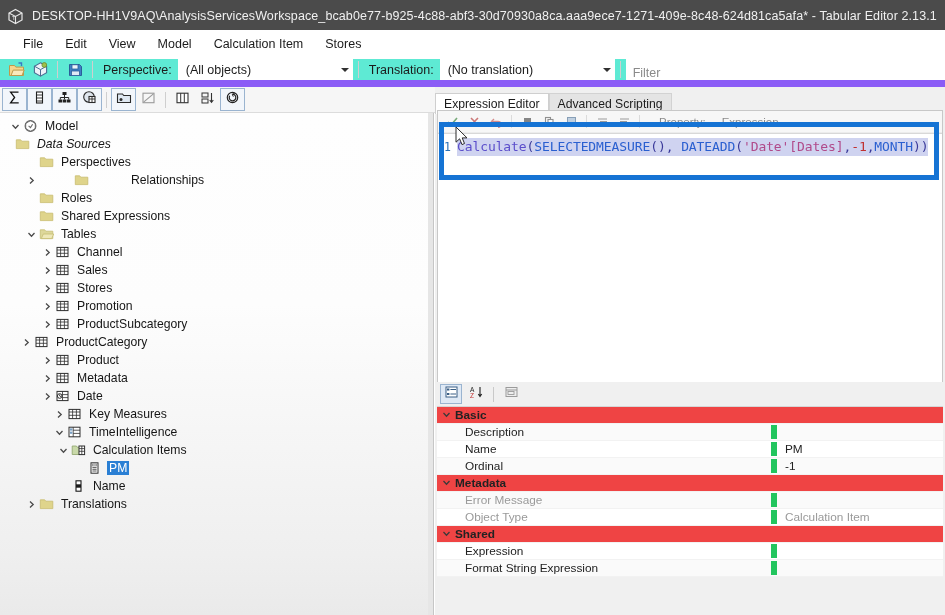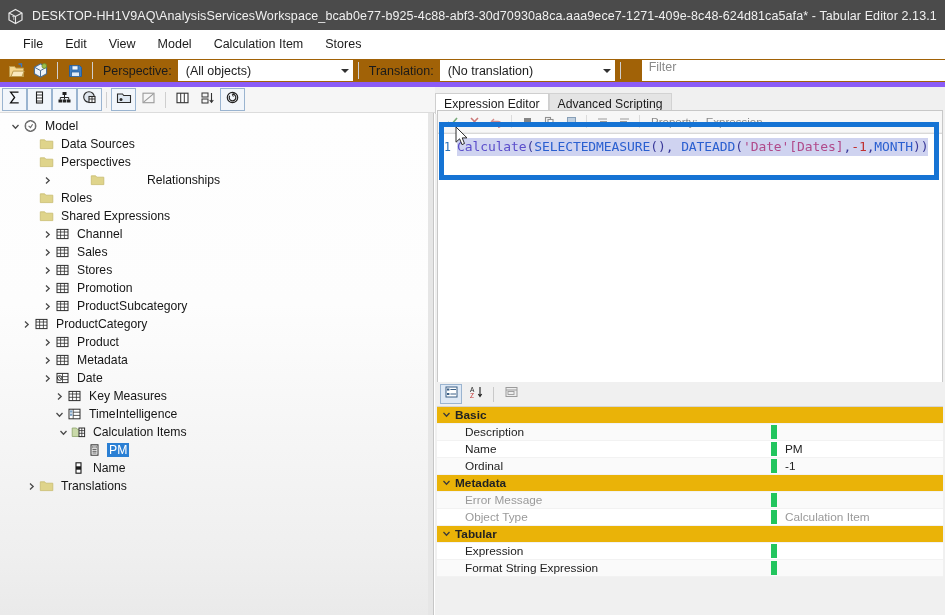--- a/index.html
+++ b/index.html
@@ -39,24 +39,24 @@
   }
   .menu-item {
     font-size: 12.5px; color: #1b1b1b;
     padding: 4px 11px; white-space: nowrap;
     cursor: default;
   }
 
   
   .toolbar1 {
     position: absolute; left: 0; top: 59px; width: 945px; height: 28px;
-    background: #a16207;
+    background: #5eead4;
     display: flex; align-items: center;
     padding-left: 4px;
-    border-bottom: 5px solid #8b5cf6;
+    border-bottom: 7px solid #8b5cf6;
   }
   .tb-btn {
     width: 24px; height: 24px; flex: 0 0 24px;
     display: flex; align-items: center; justify-content: center;
   }
   .tb-sep {
     width: 1px; height: 17px; background: #cfcfcf; margin: 0 5px; flex: 0 0 1px;
   }
   .tb-label {
     font-size: 12.5px; color: #1b1b1b; white-space: nowrap; margin-left: 5px;
@@ -71,23 +71,23 @@
     border: 1px solid transparent;
   }
   .tb-combo.wide { min-width: 175px; }
   .combo-arrow {
     width: 0; height: 0; margin-left: 10px;
     border-left: 4px solid transparent;
     border-right: 4px solid transparent;
     border-top: 4px solid #303030;
   }
   .tb-filter {
-    height: 21px; width: 330px; margin-left: 16px;
+    height: 21px; width: 330px; margin-left: 0;
     background: #ffffff;
-    display: flex; align-items: flex-start; padding-left: 7px;
+    display: flex; align-items: flex-end; padding-left: 7px;
     font-size: 12.5px; color: #8a8a8a;
   }
 
   
   .toolbar2 {
     position: absolute; left: 0; top: 87px; width: 945px; height: 26px;
     background: #f6f6f6;
     display: flex; align-items: center;
     padding-left: 2px;
     border-bottom: 1px solid #dcdcdc;
@@ -155,21 +155,21 @@
     height: 22px; width: 100%;
     background: #f4f4f4;
     display: flex; align-items: center; gap: 2px;
     padding-left: 4px;
     border-bottom: 1px solid #e2e2e2;
     opacity: .65;
   }
   .et-btn { width: 20px; height: 18px; display:flex; align-items:center; justify-content:center; }
   .et-sep { width:1px; height:13px; background:#c9c9c9; margin:0 3px; }
   .et-prop {
-    font-size: 11.5px; color: #4d4d4d; margin-left: 6px; white-space: nowrap;
+    font-size: 11.5px; color: #4d4d4d; margin-left: 14px; white-space: nowrap;
   }
   .code-area {
     position: relative; width: 100%; height: 26px;
     display: flex; align-items: center;
     background: #ffffff;
     border-top: 1px solid #d8d8d8;
   }
   .gutter {
     width: 19px; flex: 0 0 19px; height: 100%;
     display: flex; align-items: center; justify-content: center;
@@ -225,21 +225,21 @@
   }
   .prow {
     height: 17px; display: flex; align-items: center;
     font-size: 11.8px;
     border-bottom: 1px solid #f2f2f2;
   }
   .prow .pchev {
     width: 18px; flex: 0 0 18px; text-align: center;
     color: #3a3a3a; font-size: 9px;
   }
-  .prow.category { font-weight: bold; color: #111111; background: #eab308; }
+  .prow.category { font-weight: bold; color: #111111; background: #ef4444; }
   .prow .pname {
     width: 322px; flex: 0 0 322px;
     padding-left: 10px;
     color: #222222;
     border-right: 6px solid #22c55e;
     overflow: hidden; text-overflow: ellipsis; white-space: nowrap;
   }
   .prow.category .pname { border-right: none; padding-left: 0; }
   .prow .pval {
     flex: 1; padding-left: 8px; color: #222222;
@@ -419,68 +419,82 @@
           </span>
           <span class="ticon">
             <svg width="15" height="14" viewBox="0 0 15 14">
               <circle cx="7.5" cy="7" r="5.4" fill="#fff" stroke="#6a6a6a" stroke-width="1.1"></circle>
               <path d="M7.5 1.6 L12.3 4.3 L12.3 9.7 L7.5 12.4 L2.7 9.7 L2.7 4.3 Z" fill="none" stroke="#6a6a6a" stroke-width="1"></path>
               <path d="M5.6 6.8 L7.5 8.6 L9.6 5.3" fill="none" stroke="#6a6a6a" stroke-width="1.1"></path>
             </svg>
           </span>
           <span class="tlabel">Model</span>
         </div>
+        <div class="tnode" style=" font-style: italic;">
+          <span class="chev"></span>
+          <span class="ticon">
+            <svg width="15" height="14" viewBox="0 0 15 14">
+              <path d="M1.3 2.8 h4.4 l1.1 1.4 h7 v7.4 h-12.5 z" fill="#dfd48b" stroke="#c8bb6e" stroke-width=".8"></path>
+            </svg>
+          </span>
+          <span class="tlabel">Data Sources</span>
+        </div>
         <div class="tnode" style="padding-left: 24px;">
           <span class="chev"></span>
           <span class="ticon">
             <svg width="15" height="14" viewBox="0 0 15 14">
               <path d="M1.3 2.8 h4.4 l1.1 1.4 h7 v7.4 h-12.5 z" fill="#dfd48b" stroke="#c8bb6e" stroke-width=".8"></path>
             </svg>
           </span>
-          <span class="tlabel">Data Sources</span>
+          <span class="tlabel">Perspectives</span>
+        </div>
+        <div class="tnode" style="padding-left: 24px; gap: 35px;">
+          <span class="chev">
+            <svg width="9" height="9" viewBox="0 0 9 9">
+              <path d="M3 1.5 L6.2 4.5 L3 7.5" fill="none" stroke="#4a4a4a" stroke-width="1.3"></path>
+            </svg>
+          </span>
+          <span class="ticon">
+            <svg width="15" height="14" viewBox="0 0 15 14">
+              <path d="M1.3 2.8 h4.4 l1.1 1.4 h7 v7.4 h-12.5 z" fill="#dfd48b" stroke="#c8bb6e" stroke-width=".8"></path>
+            </svg>
+          </span>
+          <span class="tlabel">Relationships</span>
         </div>
         <div class="tnode" style="padding-left: 24px;">
           <span class="chev"></span>
           <span class="ticon">
             <svg width="15" height="14" viewBox="0 0 15 14">
               <path d="M1.3 2.8 h4.4 l1.1 1.4 h7 v7.4 h-12.5 z" fill="#dfd48b" stroke="#c8bb6e" stroke-width=".8"></path>
             </svg>
           </span>
-          <span class="tlabel">Perspectives</span>
-        </div>
-        <div class="tnode" style="padding-left: 40px; gap: 35px;">
-          <span class="chev">
-            <svg width="9" height="9" viewBox="0 0 9 9">
-              <path d="M3 1.5 L6.2 4.5 L3 7.5" fill="none" stroke="#4a4a4a" stroke-width="1.3"></path>
-            </svg>
-          </span>
-          <span class="ticon">
-            <svg width="15" height="14" viewBox="0 0 15 14">
-              <path d="M1.3 2.8 h4.4 l1.1 1.4 h7 v7.4 h-12.5 z" fill="#dfd48b" stroke="#c8bb6e" stroke-width=".8"></path>
-            </svg>
-          </span>
-          <span class="tlabel">Relationships</span>
+          <span class="tlabel">Roles</span>
         </div>
         <div class="tnode" style="padding-left: 24px;">
           <span class="chev"></span>
           <span class="ticon">
             <svg width="15" height="14" viewBox="0 0 15 14">
               <path d="M1.3 2.8 h4.4 l1.1 1.4 h7 v7.4 h-12.5 z" fill="#dfd48b" stroke="#c8bb6e" stroke-width=".8"></path>
             </svg>
           </span>
-          <span class="tlabel">Roles</span>
+          <span class="tlabel">Shared Expressions</span>
         </div>
         <div class="tnode" style="padding-left: 24px;">
-          <span class="chev"></span>
-          <span class="ticon">
-            <svg width="15" height="14" viewBox="0 0 15 14">
-              <path d="M1.3 2.8 h4.4 l1.1 1.4 h7 v7.4 h-12.5 z" fill="#dfd48b" stroke="#c8bb6e" stroke-width=".8"></path>
-            </svg>
-          </span>
-          <span class="tlabel">Shared Expressions</span>
+          <span class="chev">
+            <svg width="9" height="9" viewBox="0 0 9 9">
+              <path d="M1.5 3 L4.5 6.2 L7.5 3" fill="none" stroke="#4a4a4a" stroke-width="1.3"></path>
+            </svg>
+          </span>
+          <span class="ticon">
+            <svg width="15" height="14" viewBox="0 0 15 14">
+              <path d="M1.3 2.8 h4.4 l1.1 1.4 h7 v7.4 h-12.5 z" fill="#ddd79a" stroke="#c5bd72" stroke-width=".8"></path>
+              <path d="M2.3 11.6 l2-4.6 h10.4 l-2 4.6 z" fill="#eee8b8" stroke="#c5bd72" stroke-width=".8"></path>
+            </svg>
+          </span>
+          <span class="tlabel">Tables</span>
         </div>
         <div class="tnode" style="padding-left: 40px;">
           <span class="chev">
             <svg width="9" height="9" viewBox="0 0 9 9">
               <path d="M3 1.5 L6.2 4.5 L3 7.5" fill="none" stroke="#4a4a4a" stroke-width="1.3"></path>
             </svg>
           </span>
           <span class="ticon">
             <svg width="15" height="14" viewBox="0 0 15 14">
               <rect x="2" y="2.4" width="11" height="9.2" fill="#fff" stroke="#2e2e2e" stroke-width="1"></rect>
@@ -819,21 +833,21 @@
           </div>
           <div class="prow disabled">
             <span class="pchev"></span>
             <span class="pname">Object Type</span>
             <span class="pval">Calculation Item</span>
           </div>
           <div class="prow category">
             <span class="pchev"><svg width="9" height="9" viewBox="0 0 9 9">
                 <path d="M1.5 3 L4.5 6.2 L7.5 3" fill="none" stroke="#3a3a3a" stroke-width="1.3"></path>
               </svg></span>
-            <span class="pname">Tabular</span>
+            <span class="pname">Shared</span>
           </div>
           <div class="prow">
             <span class="pchev"></span>
             <span class="pname">Expression</span>
             <span class="pval"></span>
           </div>
           <div class="prow shade">
             <span class="pchev"></span>
             <span class="pname">Format String Expression</span>
             <span class="pval"></span>

